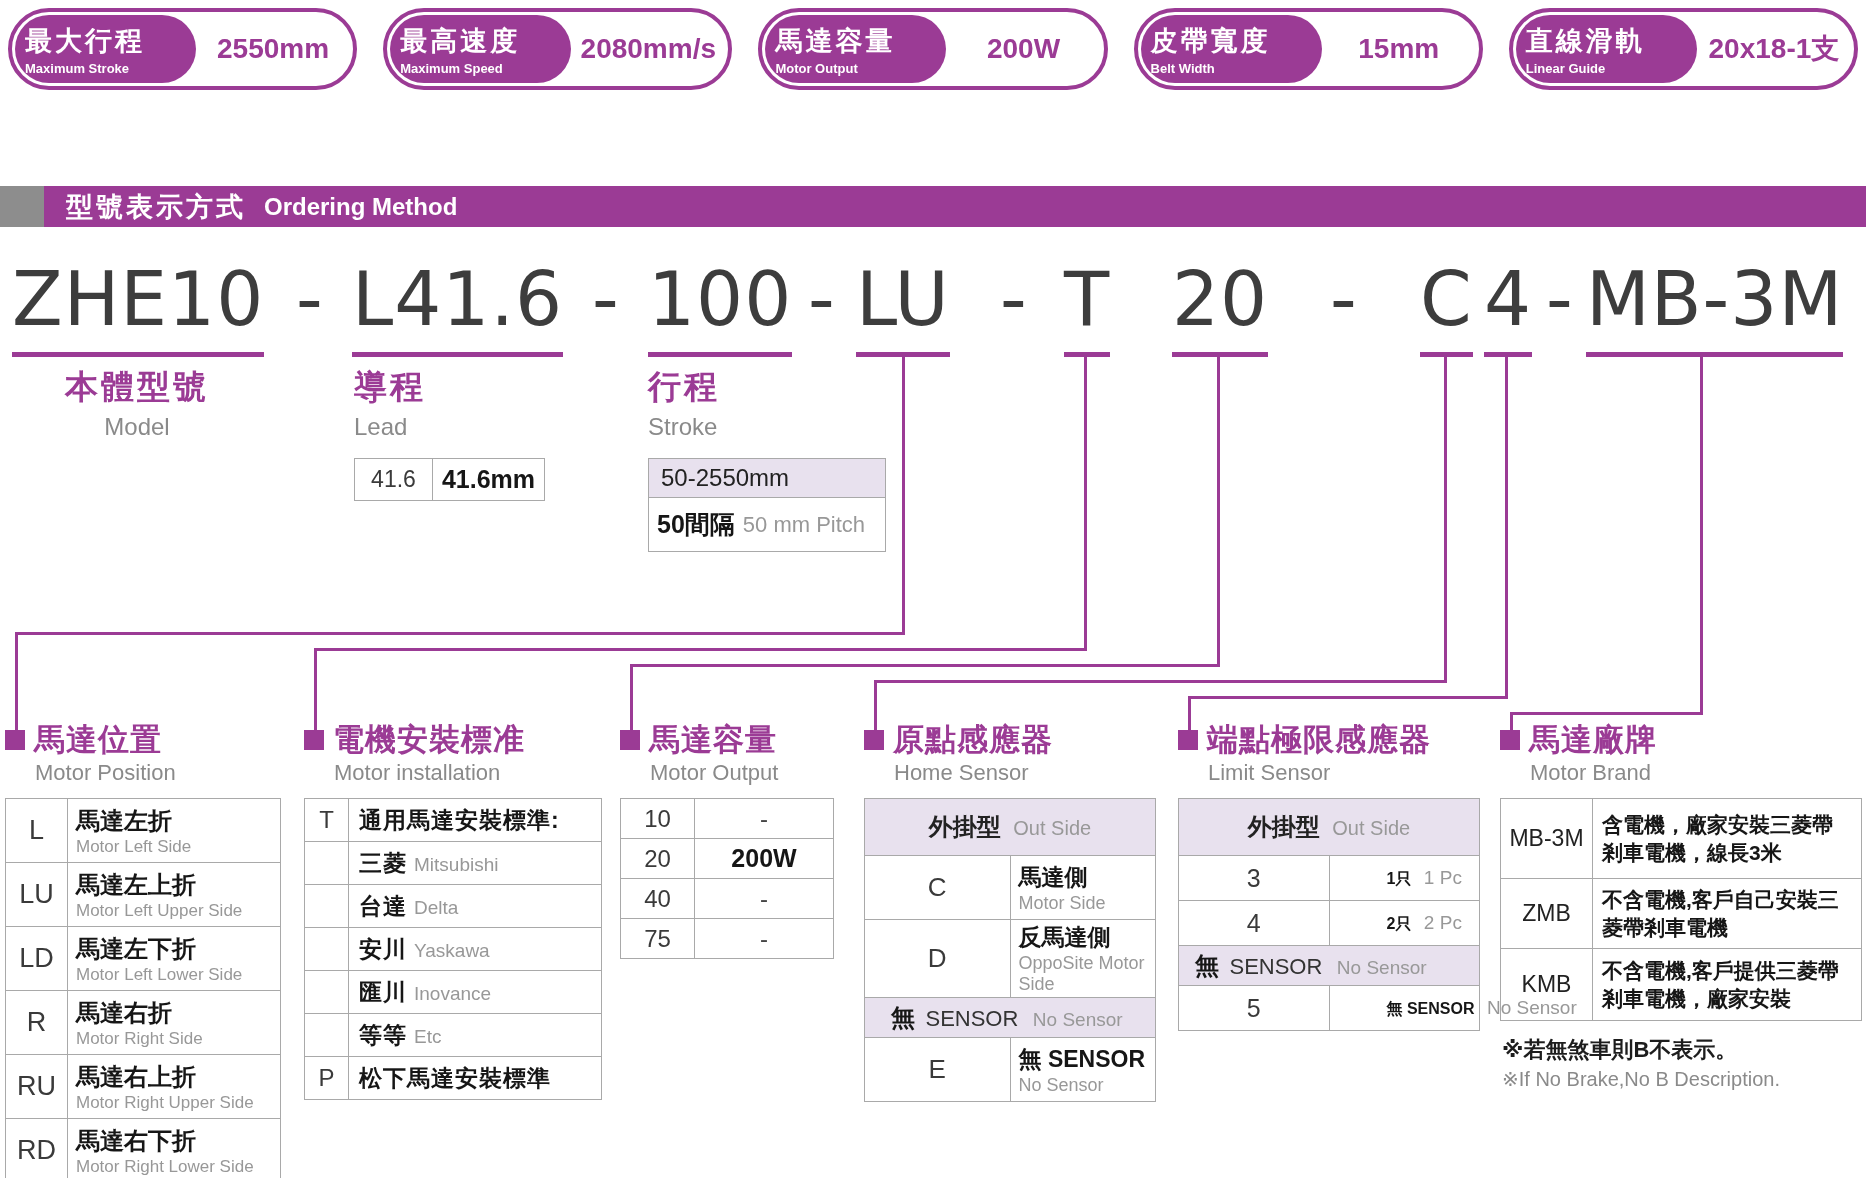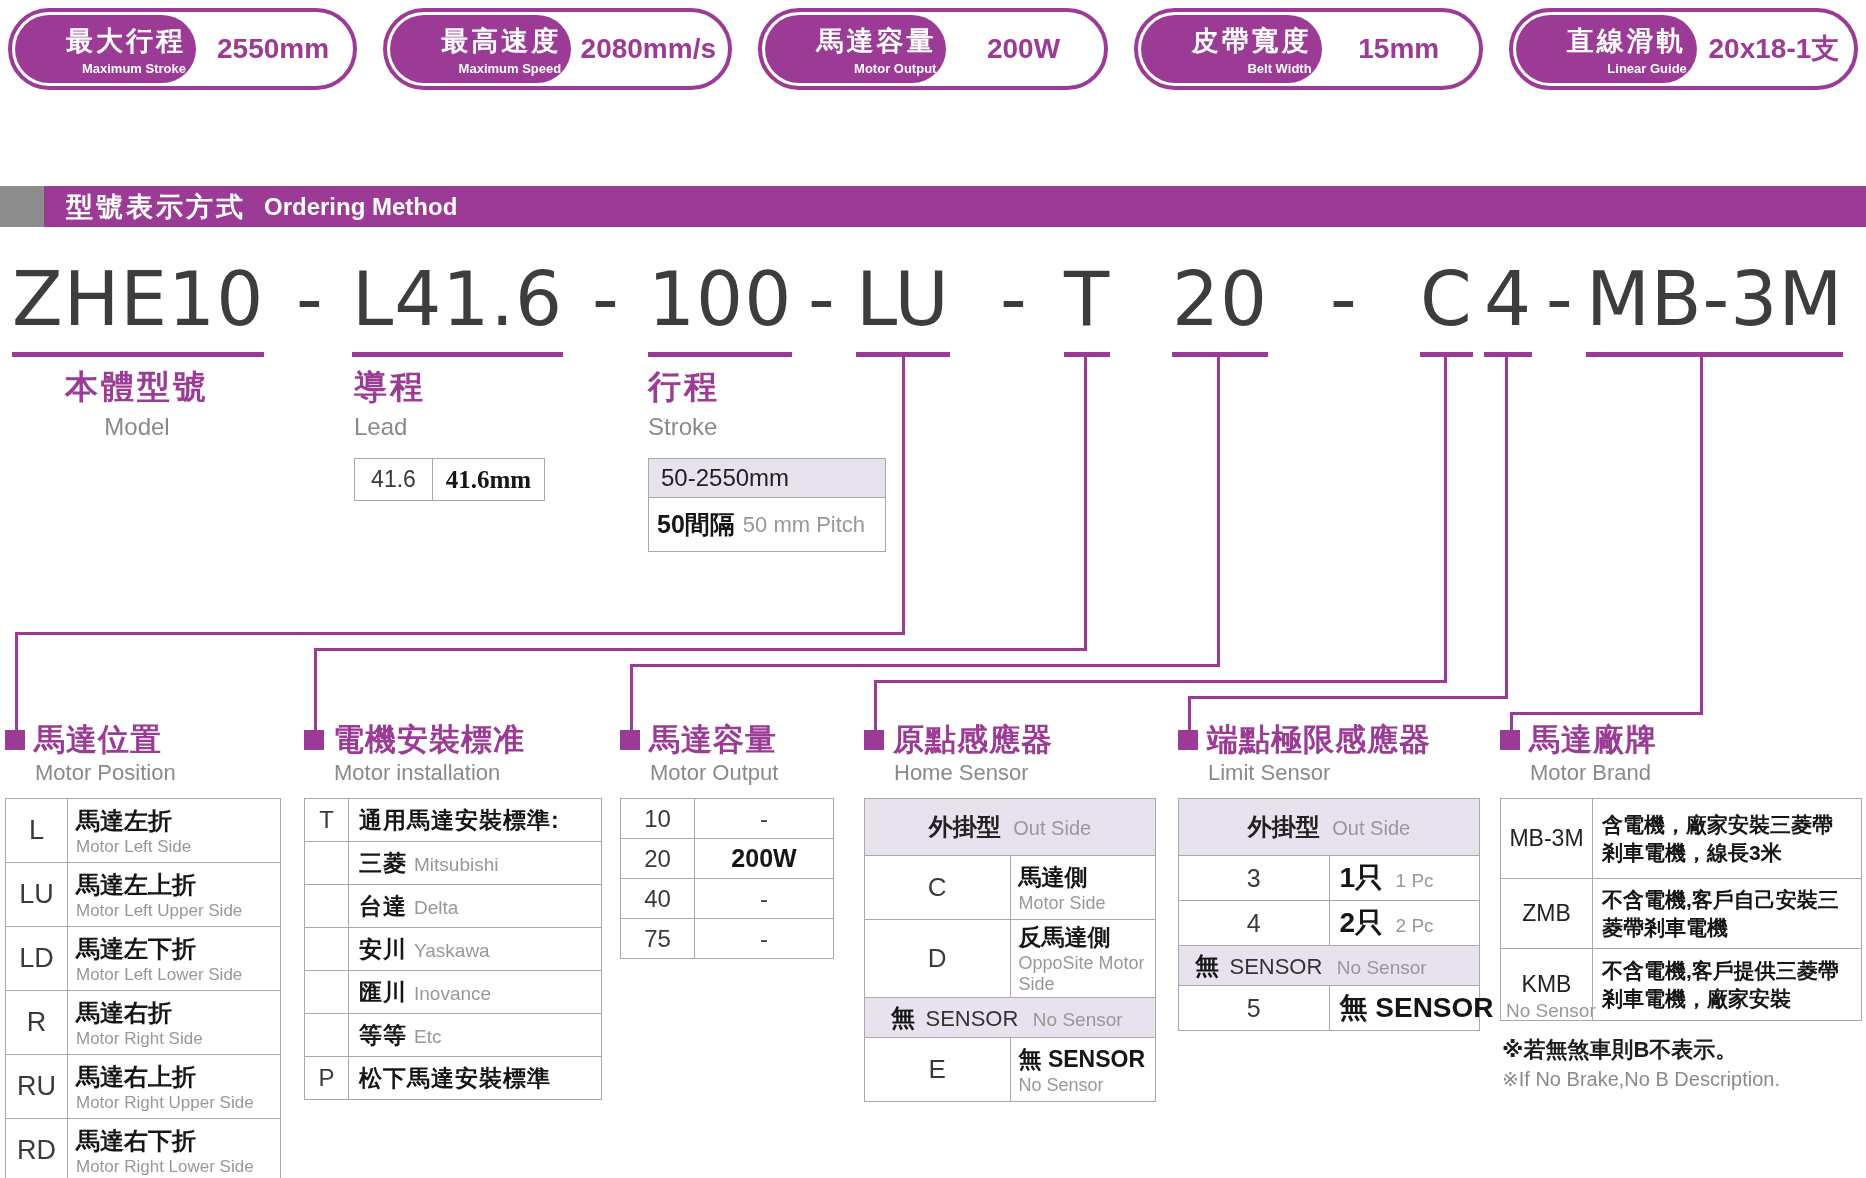--- a/index.html
+++ b/index.html
@@ -3,21 +3,21 @@
 <meta charset="utf-8">
 <style>
   :root{ --purple:#9b3b95; --lav:#e8e1ee; --ink:#161616; --gray:#989898; --border:#a9a9a9; }
   *{margin:0;padding:0;box-sizing:border-box;}
   body{font-family:"Liberation Sans","DejaVu Sans",sans-serif;background:#fff;}
   .canvas{position:relative;width:1866px;height:1178px;background:#fff;overflow:hidden;}
 
   
   .badges{position:absolute;top:8px;left:8px;right:8px;display:flex;gap:26px;}
   .badge{flex:1;height:82px;border:4px solid var(--purple);border-radius:46px;background:#fff;display:flex;align-items:center;padding:3px;}
-  .badge-pill{height:100%;width:54%;background:var(--purple);border-radius:38px;color:#fff;display:flex;flex-direction:column;align-items:flex-end;justify-content:center;padding:0 10px;}
+  .badge-pill{height:100%;width:54%;background:var(--purple);border-radius:38px;color:#fff;display:flex;flex-direction:column;align-items:flex-start;justify-content:center;padding:0 10px;}
   .badge-zh{font-size:27px;font-weight:bold;letter-spacing:3px;white-space:nowrap;}
   .badge-en{font-size:13px;font-weight:bold;margin-top:2px;white-space:nowrap;}
   .badge-val{flex:1;text-align:center;color:var(--purple);font-size:28px;font-weight:bold;white-space:nowrap;}
 
   
   .obar{position:absolute;top:186px;left:0;width:100%;height:41px;}
   .obar-sq{position:absolute;left:0;top:0;width:44px;height:41px;background:#8d8d8d;}
   .obar-bar{position:absolute;left:44px;right:0;top:0;height:41px;background:var(--purple);display:flex;align-items:center;padding-left:22px;gap:18px;}
   .obar-zh{color:#fff;font-size:27px;font-weight:bold;letter-spacing:3px;}
   .obar-en{color:#fff;font-size:24px;font-weight:bold;}
@@ -31,21 +31,21 @@
   .plabel .lzh{color:var(--purple);font-size:33px;font-weight:bold;letter-spacing:3px;}
   .plabel .len{color:#8a8a8a;font-size:24px;margin-top:3px;}
   #label-model{left:12px;width:250px;text-align:center;}
   #label-lead{left:354px;}
   #label-stroke{left:648px;}
 
   
   .lead-table{position:absolute;left:354px;top:458px;border-collapse:collapse;}
   .lead-table td{border:1px solid var(--border);height:42px;}
   .lead-code{width:78px;text-align:center;font-size:23px;color:#3a3a3a;}
-  .lead-val{width:112px;text-align:center;font-size:25px;font-weight:bold;color:var(--ink);font-family:Liberation Serif, serif;}
+  .lead-val{width:112px;text-align:center;font-size:25px;font-weight:bold;color:var(--ink);}
   .stroke-box{position:absolute;left:648px;top:458px;width:238px;}
   .stroke-range{height:40px;background:var(--lav);border:1px solid var(--border);display:flex;align-items:center;padding-left:12px;font-size:24px;color:#222;}
   .stroke-pitch{height:54px;border:1px solid var(--border);border-top:none;display:flex;align-items:center;padding-left:8px;}
   .stroke-pitch .zh{font-size:25px;font-weight:bold;color:var(--ink);}
   .stroke-pitch .en{font-size:22px;color:var(--gray);margin-left:8px;}
 
   
   .v,.h{position:absolute;background:var(--purple);}
   .v{width:3px;} .h{height:3px;}
 
@@ -92,21 +92,21 @@
   .hs tr.opt{height:64px;}
   .hs td.code{width:40px;font-size:26px;}
   .hs td.desc{padding:2px 8px;}
   .hs .cell-zh{font-size:23px;}
   .hs .cell-en{font-size:18px;}
   .hs .nosensor td{padding-left:26px;}
 
   .ls tr.opt{height:45px;}
   .ls td.code{width:46px;font-size:25px;}
   .ls td.desc{padding-left:10px;white-space:nowrap;}
-  .ls .cell-zh{font-size:28px;}
+  .ls .cell-zh{font-size:16px;margin-left:47px;}
   .ls .cell-en{font-size:19px;}
   .ls .nosensor td{padding-left:16px;}
 
   .mb td.code{width:92px;font-size:23px;color:#222;}
   .mb td.desc{padding:5px 9px;font-size:21px;font-weight:bold;color:var(--ink);line-height:1.32;}
   .mb tr.r1{height:80px;} .mb tr.r2{height:70px;} .mb tr.r3{height:72px;}
   .mb-note{margin-top:14px;margin-left:2px;}
   .note-zh{font-size:22px;font-weight:bold;color:#1d1d1d;}
   .note-en{font-size:20px;color:#8a8a8a;margin-top:2px;}
 </style>

